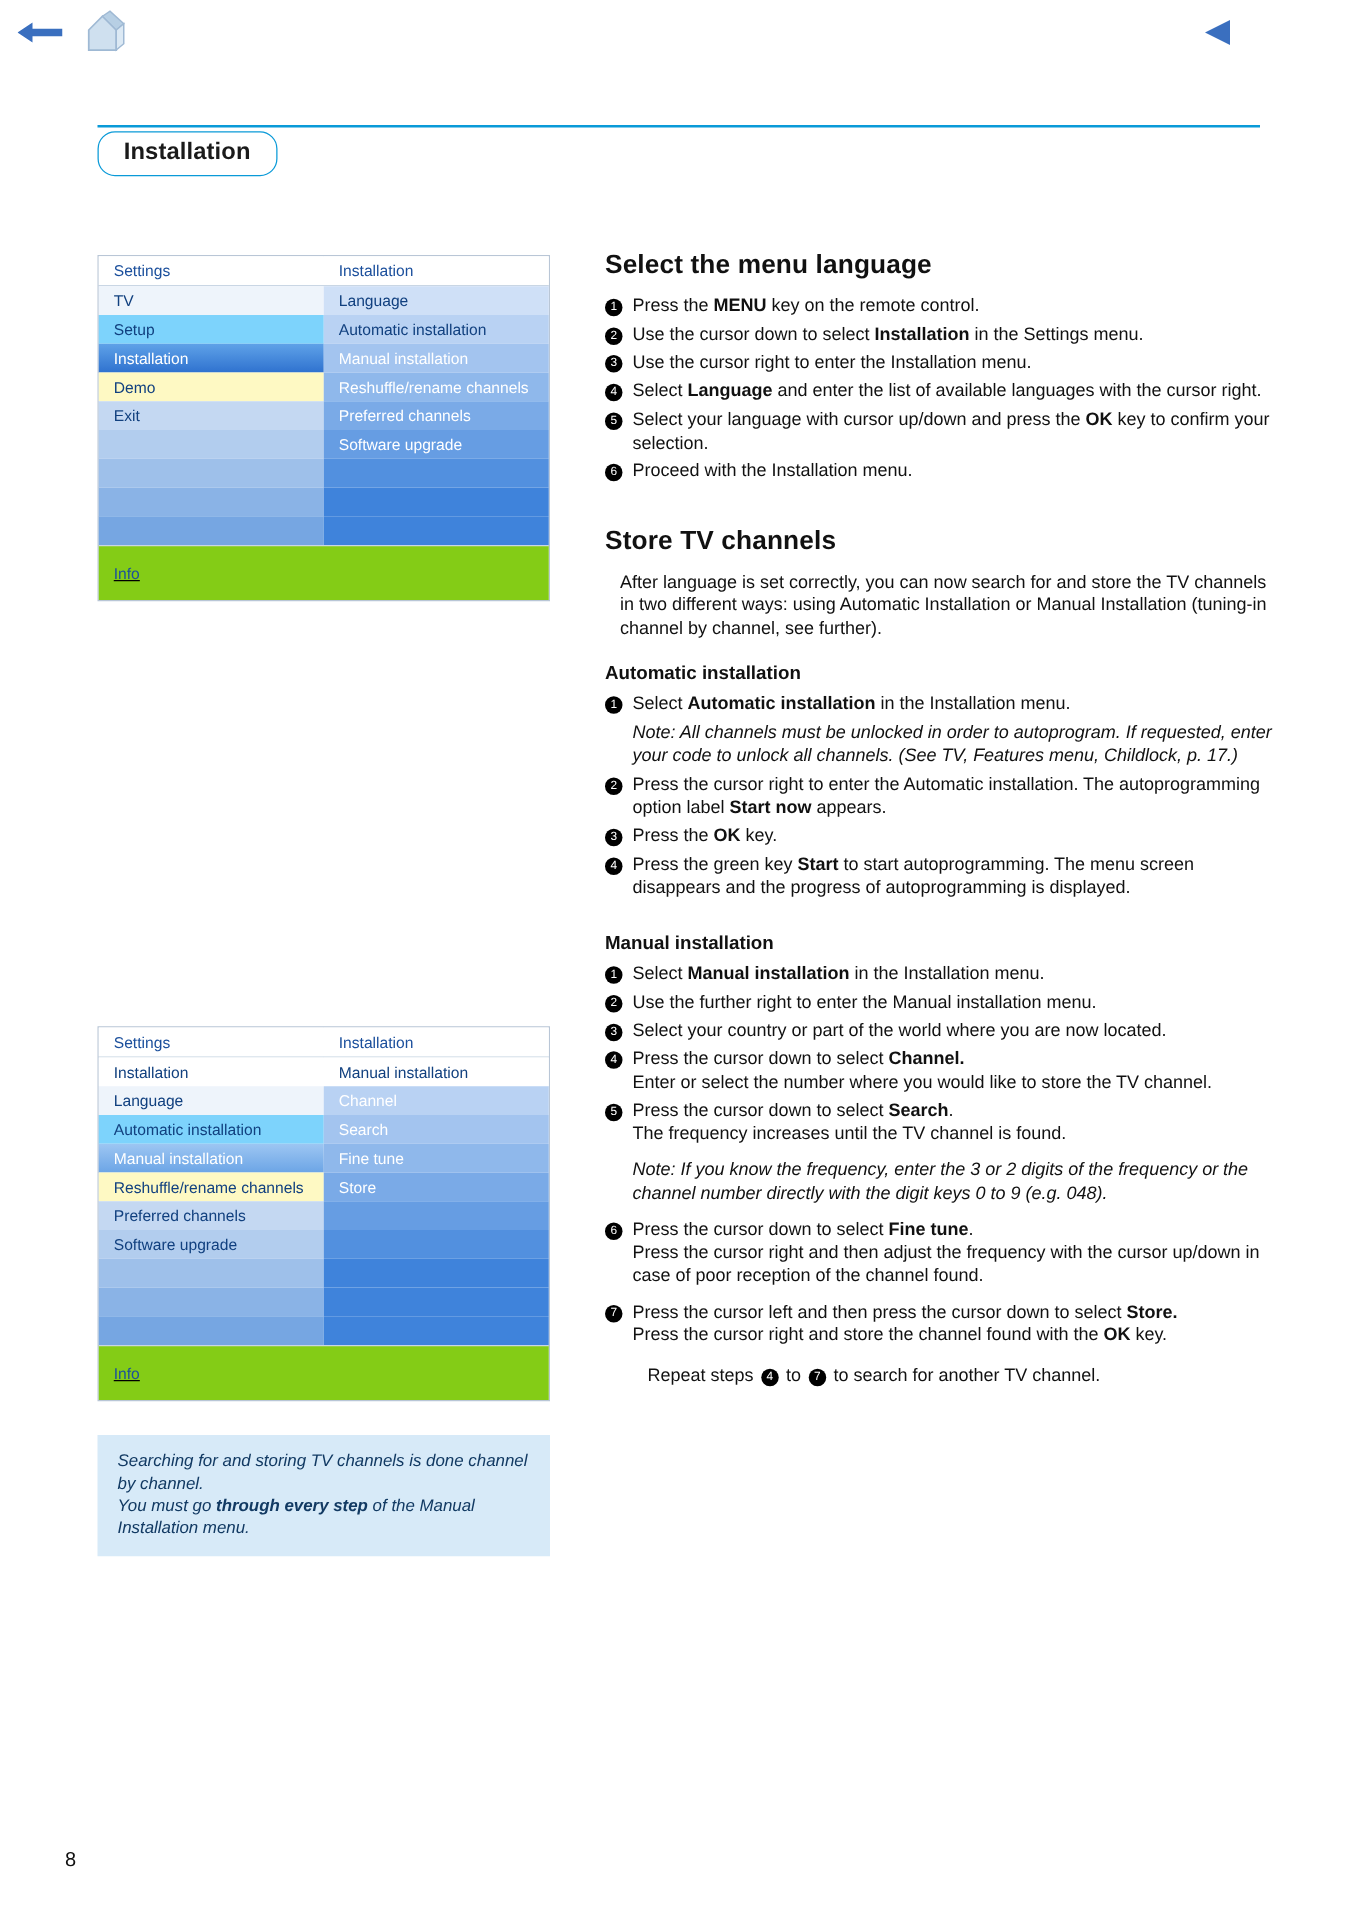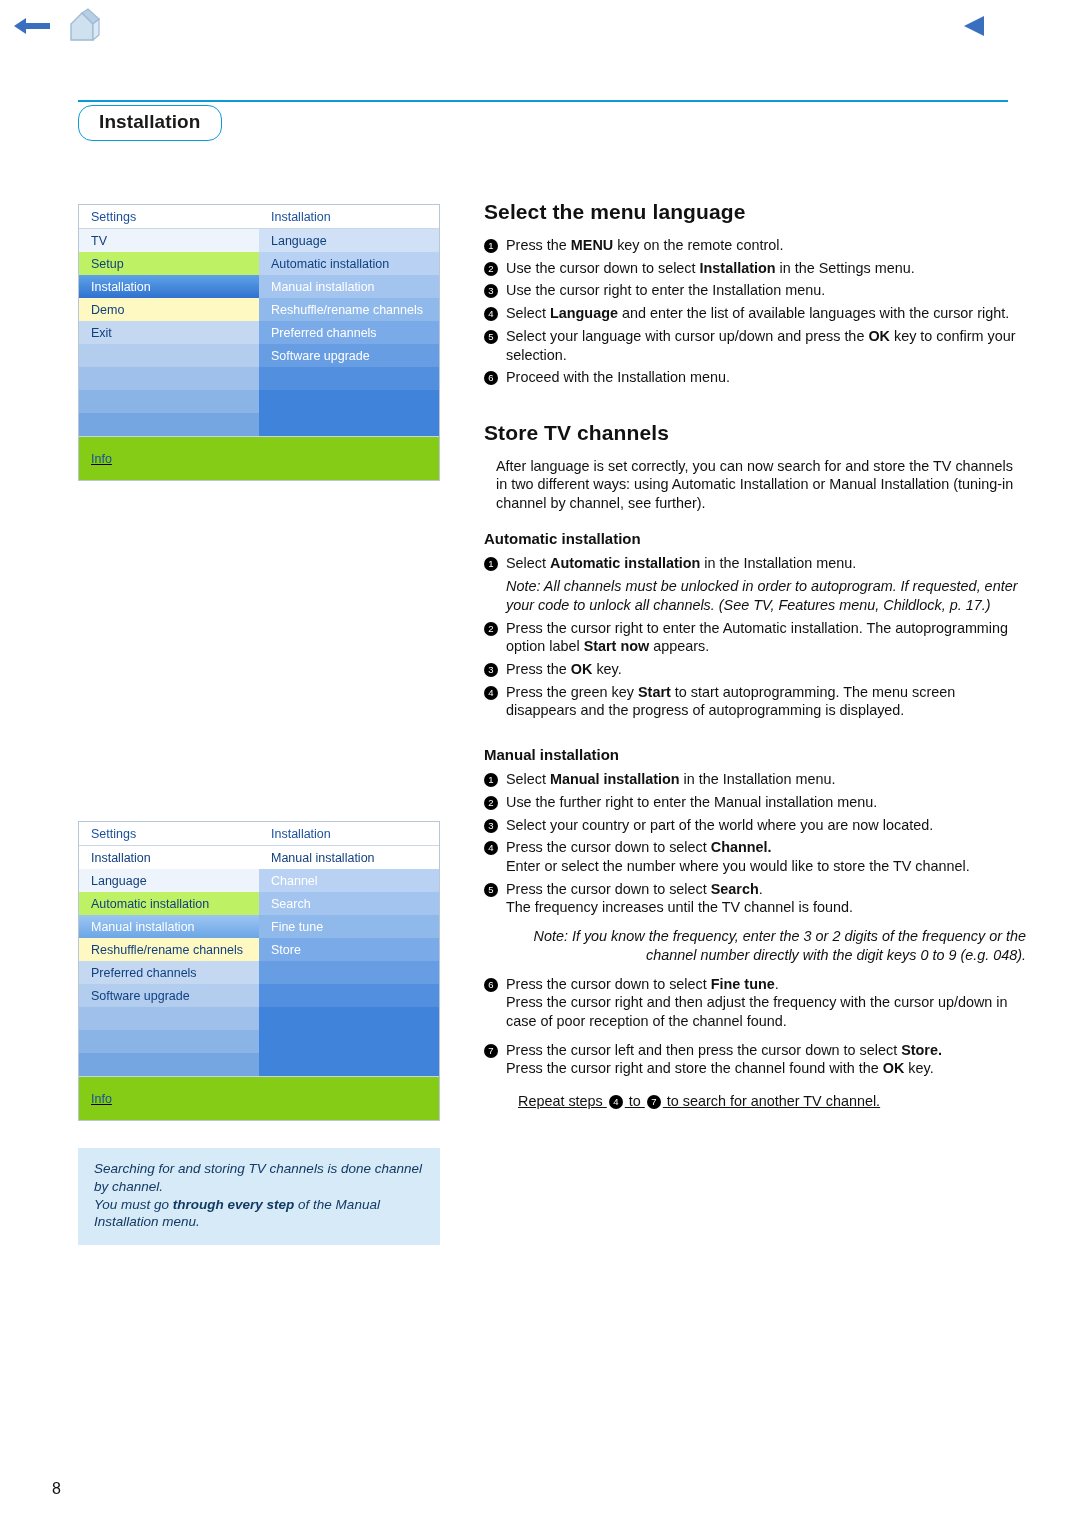--- a/index.html
+++ b/index.html
@@ -76,21 +76,21 @@
     display: flex;
     align-items: center;
     padding-left: 12px;
     position: relative;
     text-align: right;
   }
 
   
   .bg-white      { background: #ffffff; }
   .bg-l0         { background: #eef4fb; }
-  .bg-l1         { background: #bef264; }
+  .bg-l1         { background: #7dd3fc; }
   .bg-l2         { background: #fef9c3; }
   .bg-l3         { background: #c4d8f2; }
   .bg-l4         { background: #b2cdee; }
   .bg-l5         { background: #9ec0ea; }
   .bg-l6         { background: #8ab3e6; }
   .bg-l7         { background: #76a6e2; }
   .bg-r1         { background: #cfe0f7; }
   .bg-r2         { background: #b9d2f3; }
   .bg-r3         { background: #a3c4ef; }
   .bg-r4         { background: #8fb8eb; }
@@ -373,23 +373,23 @@
     <li><span class="bullet">4</span><span>Press the green key <b>Start</b> to start autoprogramming. The menu screen disappears and the progress of autoprogramming is displayed.</span></li>
   </ol>
 
   <h3 class="sub" style="margin-top:26px;">Manual installation</h3>
   <ol class="steps">
     <li><span class="bullet">1</span><span>Select <b>Manual installation</b> in the Installation menu.</span></li>
     <li><span class="bullet">2</span><span>Use the further right to enter the Manual installation menu.</span></li>
     <li><span class="bullet">3</span><span>Select your country or part of the world where you are now located.</span></li>
     <li><span class="bullet">4</span><span>Press the cursor down to select <b>Channel.</b><br>Enter or select the number where you would like to store the TV channel.</span></li>
     <li><span class="bullet">5</span><span>Press the cursor down to select <b>Search</b>.<br>The frequency increases until the TV channel is found.</span></li>
-    <li class="nobul" style="margin-top:10px;margin-bottom:10px;text-align:right;"><span><i>Note: If you know the frequency, enter the 3 or 2 digits of the frequency or the channel number directly with the digit keys 0 to 9 (e.g. 048).</i></span></li>
+    <li class="nobul" style="margin-top:10px;margin-bottom:10px;"><span><i>Note: If you know the frequency, enter the 3 or 2 digits of the frequency or the channel number directly with the digit keys 0 to 9 (e.g. 048).</i></span></li>
     <li><span class="bullet">6</span><span>Press the cursor down to select <b>Fine tune</b>.<br>Press the cursor right and then adjust the frequency with the cursor up/down in case of poor reception of the channel found.</span></li>
     <li style="margin-top:10px;"><span class="bullet">7</span><span>Press the cursor left and then press the cursor down to select <b>Store.</b><br>Press the cursor right and store the channel found with the <b>OK</b> key.</span></li>
   </ol>
 
-  <p class="para" style="margin-top:14px;padding-left:22px;text-decoration:underline;">
+  <p class="para" style="margin-top:14px;padding-left:22px;">
     <span>Repeat steps </span><span class="inline-bullet">4</span><span> to </span><span class="inline-bullet">7</span><span> to search for another TV channel.</span>
   </p>
 </div>
 
 <div class="pageno">8</div>
 
 </body></html>

